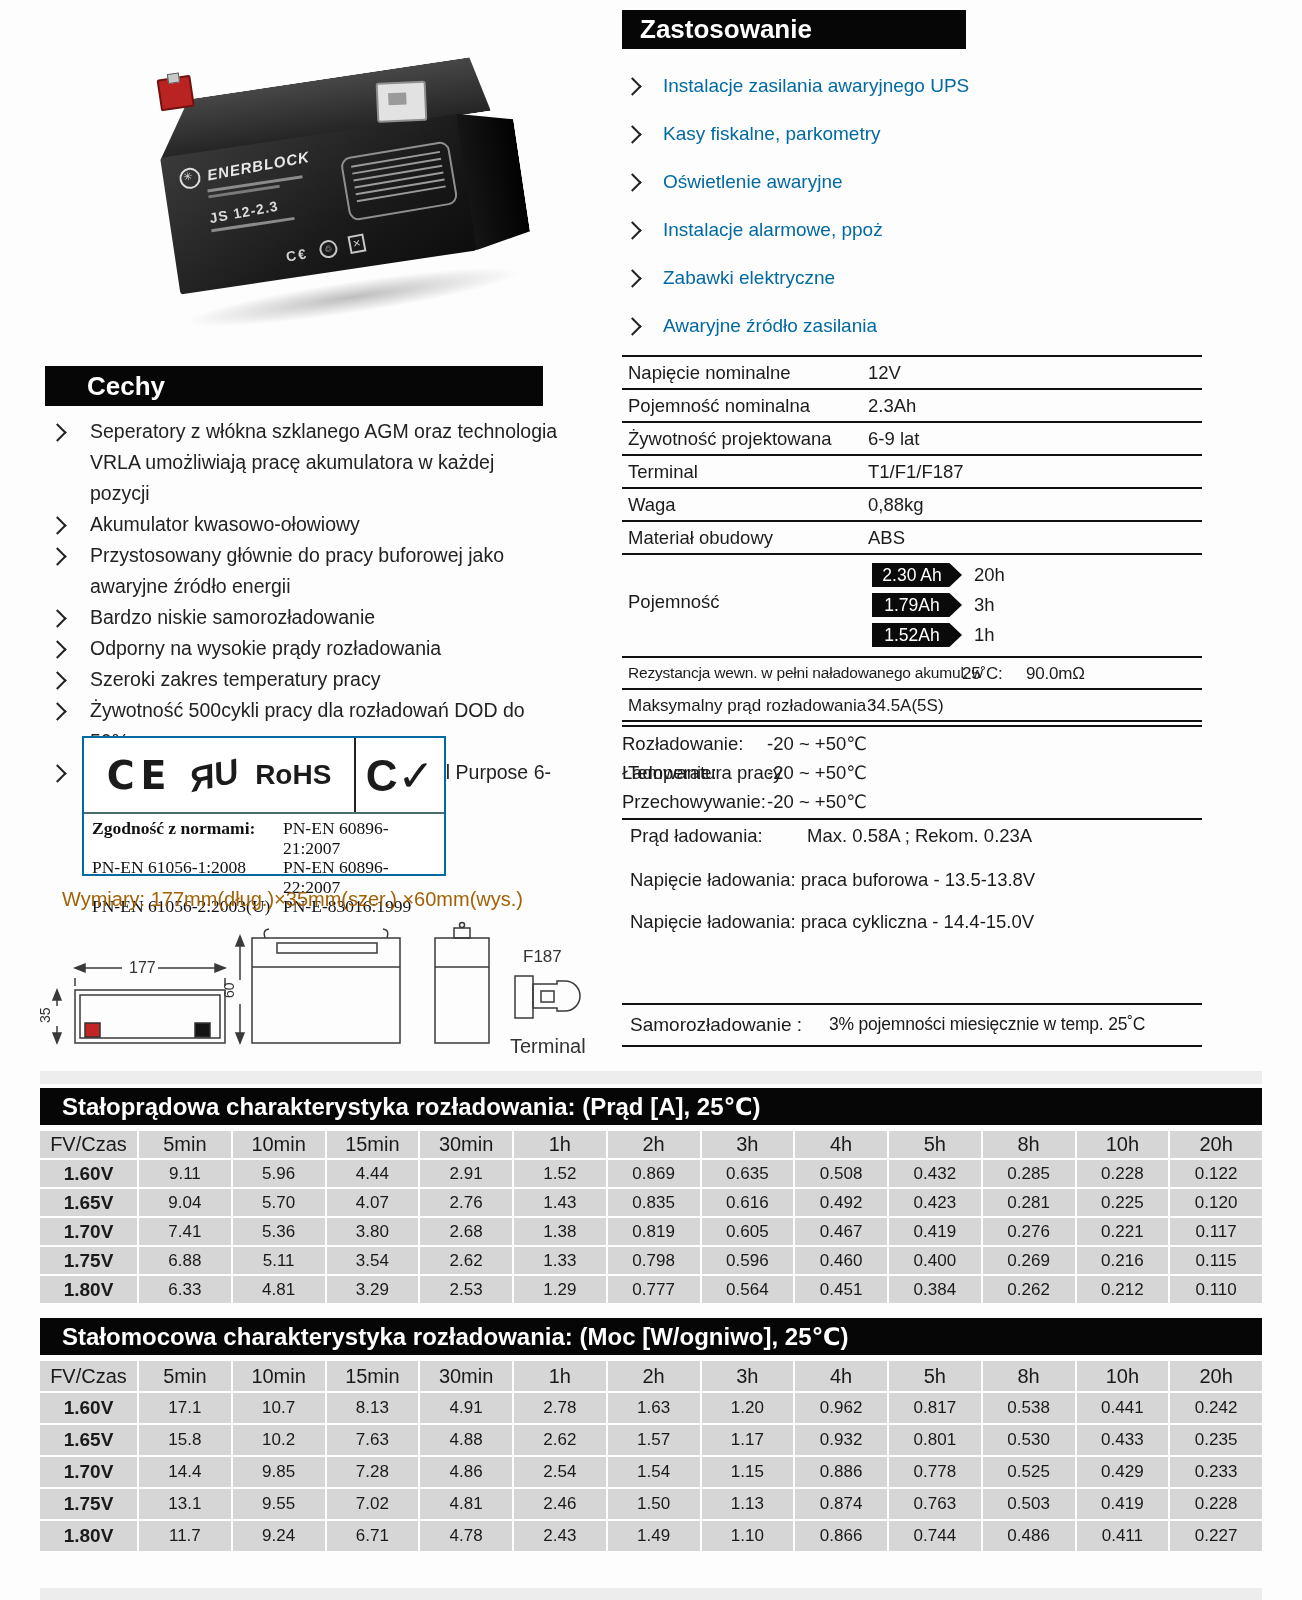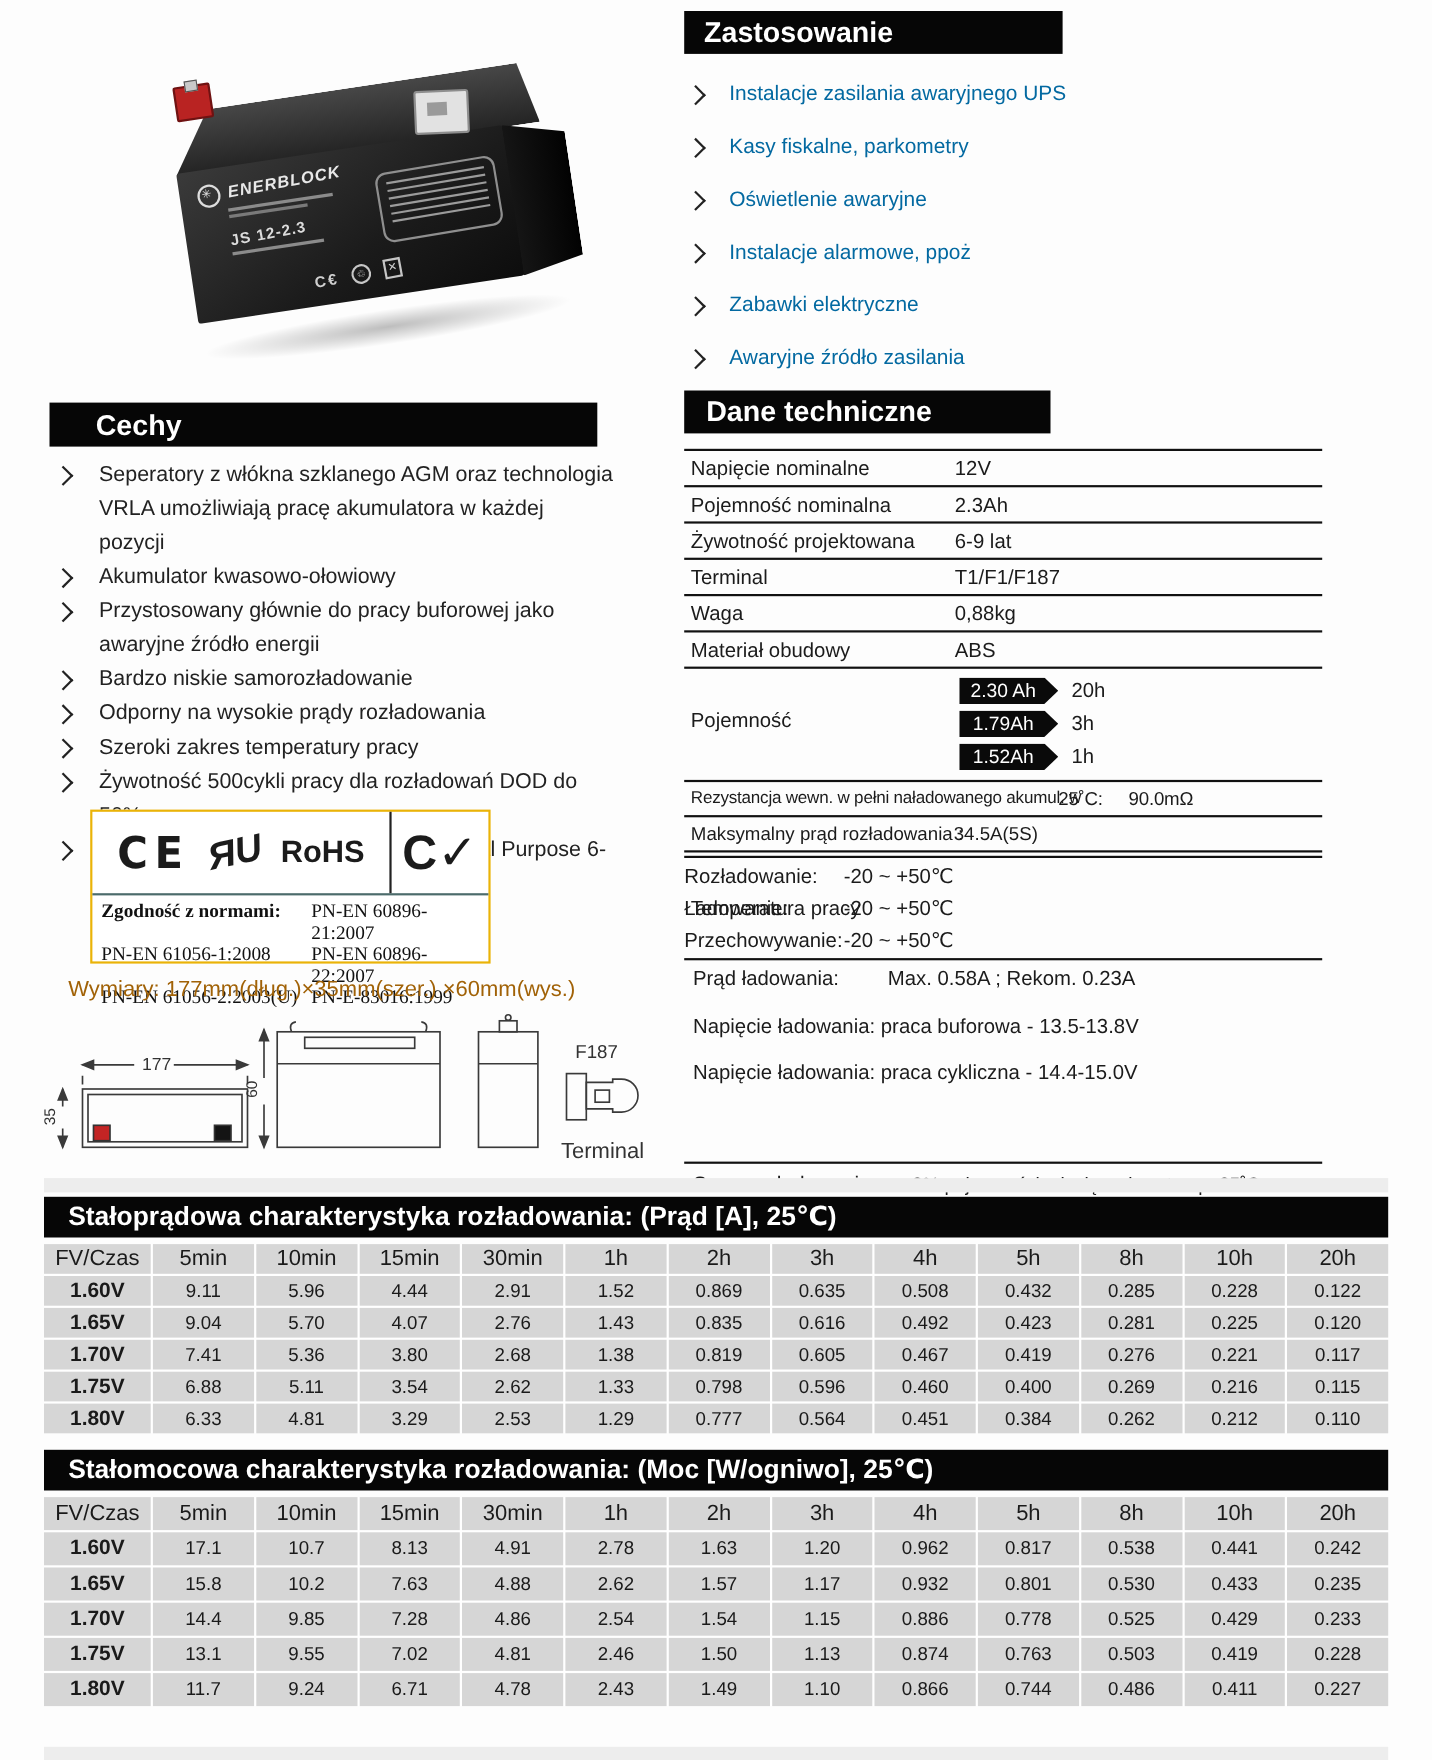--- a/index.html
+++ b/index.html
@@ -53,21 +53,21 @@
 
   
   .sec-cechy{left:45px;top:366px;width:525px;}
   .cechy-bar{width:498px;height:40px;font-size:26px;padding-left:42px;box-sizing:border-box;}
   .c-list{margin-top:10px;}
   .c-item{display:flex;font-size:19.5px;line-height:31px;color:#222;}
   .c-item .chev{margin-top:10px;margin-left:6px;margin-right:26px;border-color:#222;}
   .c-text{width:468px;}
 
   
-  .cert-box{left:82px;top:736px;width:364px;height:140px;border:2px solid #eab308;box-sizing:border-box;background:#fff;}
+  .cert-box{left:82px;top:736px;width:364px;height:140px;border:2px solid #0369a1;box-sizing:border-box;background:#fff;}
   .cert-logos{height:74px;border-bottom:2px solid #4c6b6b;display:flex;align-items:center;}
   .logo-main{flex:1;display:flex;align-items:center;justify-content:space-evenly;padding:0 6px;}
   .logo-ce{font-size:38px;font-weight:bold;letter-spacing:6px;font-family:"DejaVu Sans",sans-serif;transform:scaleY(1.05);}
   .logo-ul{font-size:34px;font-weight:bold;font-style:italic;transform:rotate(-12deg);}
   .logo-rohs{font-size:28px;font-weight:bold;}
   .cert-div{width:2px;height:100%;background:#222;}
   .logo-ctick{width:88px;display:flex;align-items:center;justify-content:center;font-size:44px;font-weight:bold;}
   .norms{padding:5px 8px 0 8px;display:grid;grid-template-columns:191px 1fr;
          font-family:"Liberation Serif","DejaVu Serif",serif;font-size:17.5px;line-height:19.5px;color:#111;}
   .norm-cell.bold{font-weight:bold;}
@@ -296,21 +296,20 @@
     <text x="487" y="42" font-size="17">F187</text>
     <g stroke="#3a3a3a" stroke-width="1.5" fill="none">
       <rect x="479" y="56" width="18" height="42"></rect>
       <path d="M497,64 h24 v-3 h8 a12,12 0 0 1 0,30 h-8 v-3 h-24 z"></path>
       <rect x="505" y="71" width="13" height="11"></rect>
     </g>
     <text x="474" y="133" font-size="20">Terminal</text>
   </svg>
 
   <div class="abs sec-dane">
-    <div class="black-bar dane-bar">Dane techniczne</div>
     <div class="spec-table" id="spec-rows">
         <div class="spec-row">
           <span class="lbl">Napięcie nominalne</span>
           <span class="val">12V</span>
         </div>
         <div class="spec-row">
           <span class="lbl">Pojemność nominalna</span>
           <span class="val">2.3Ah</span>
         </div>
         <div class="spec-row">

